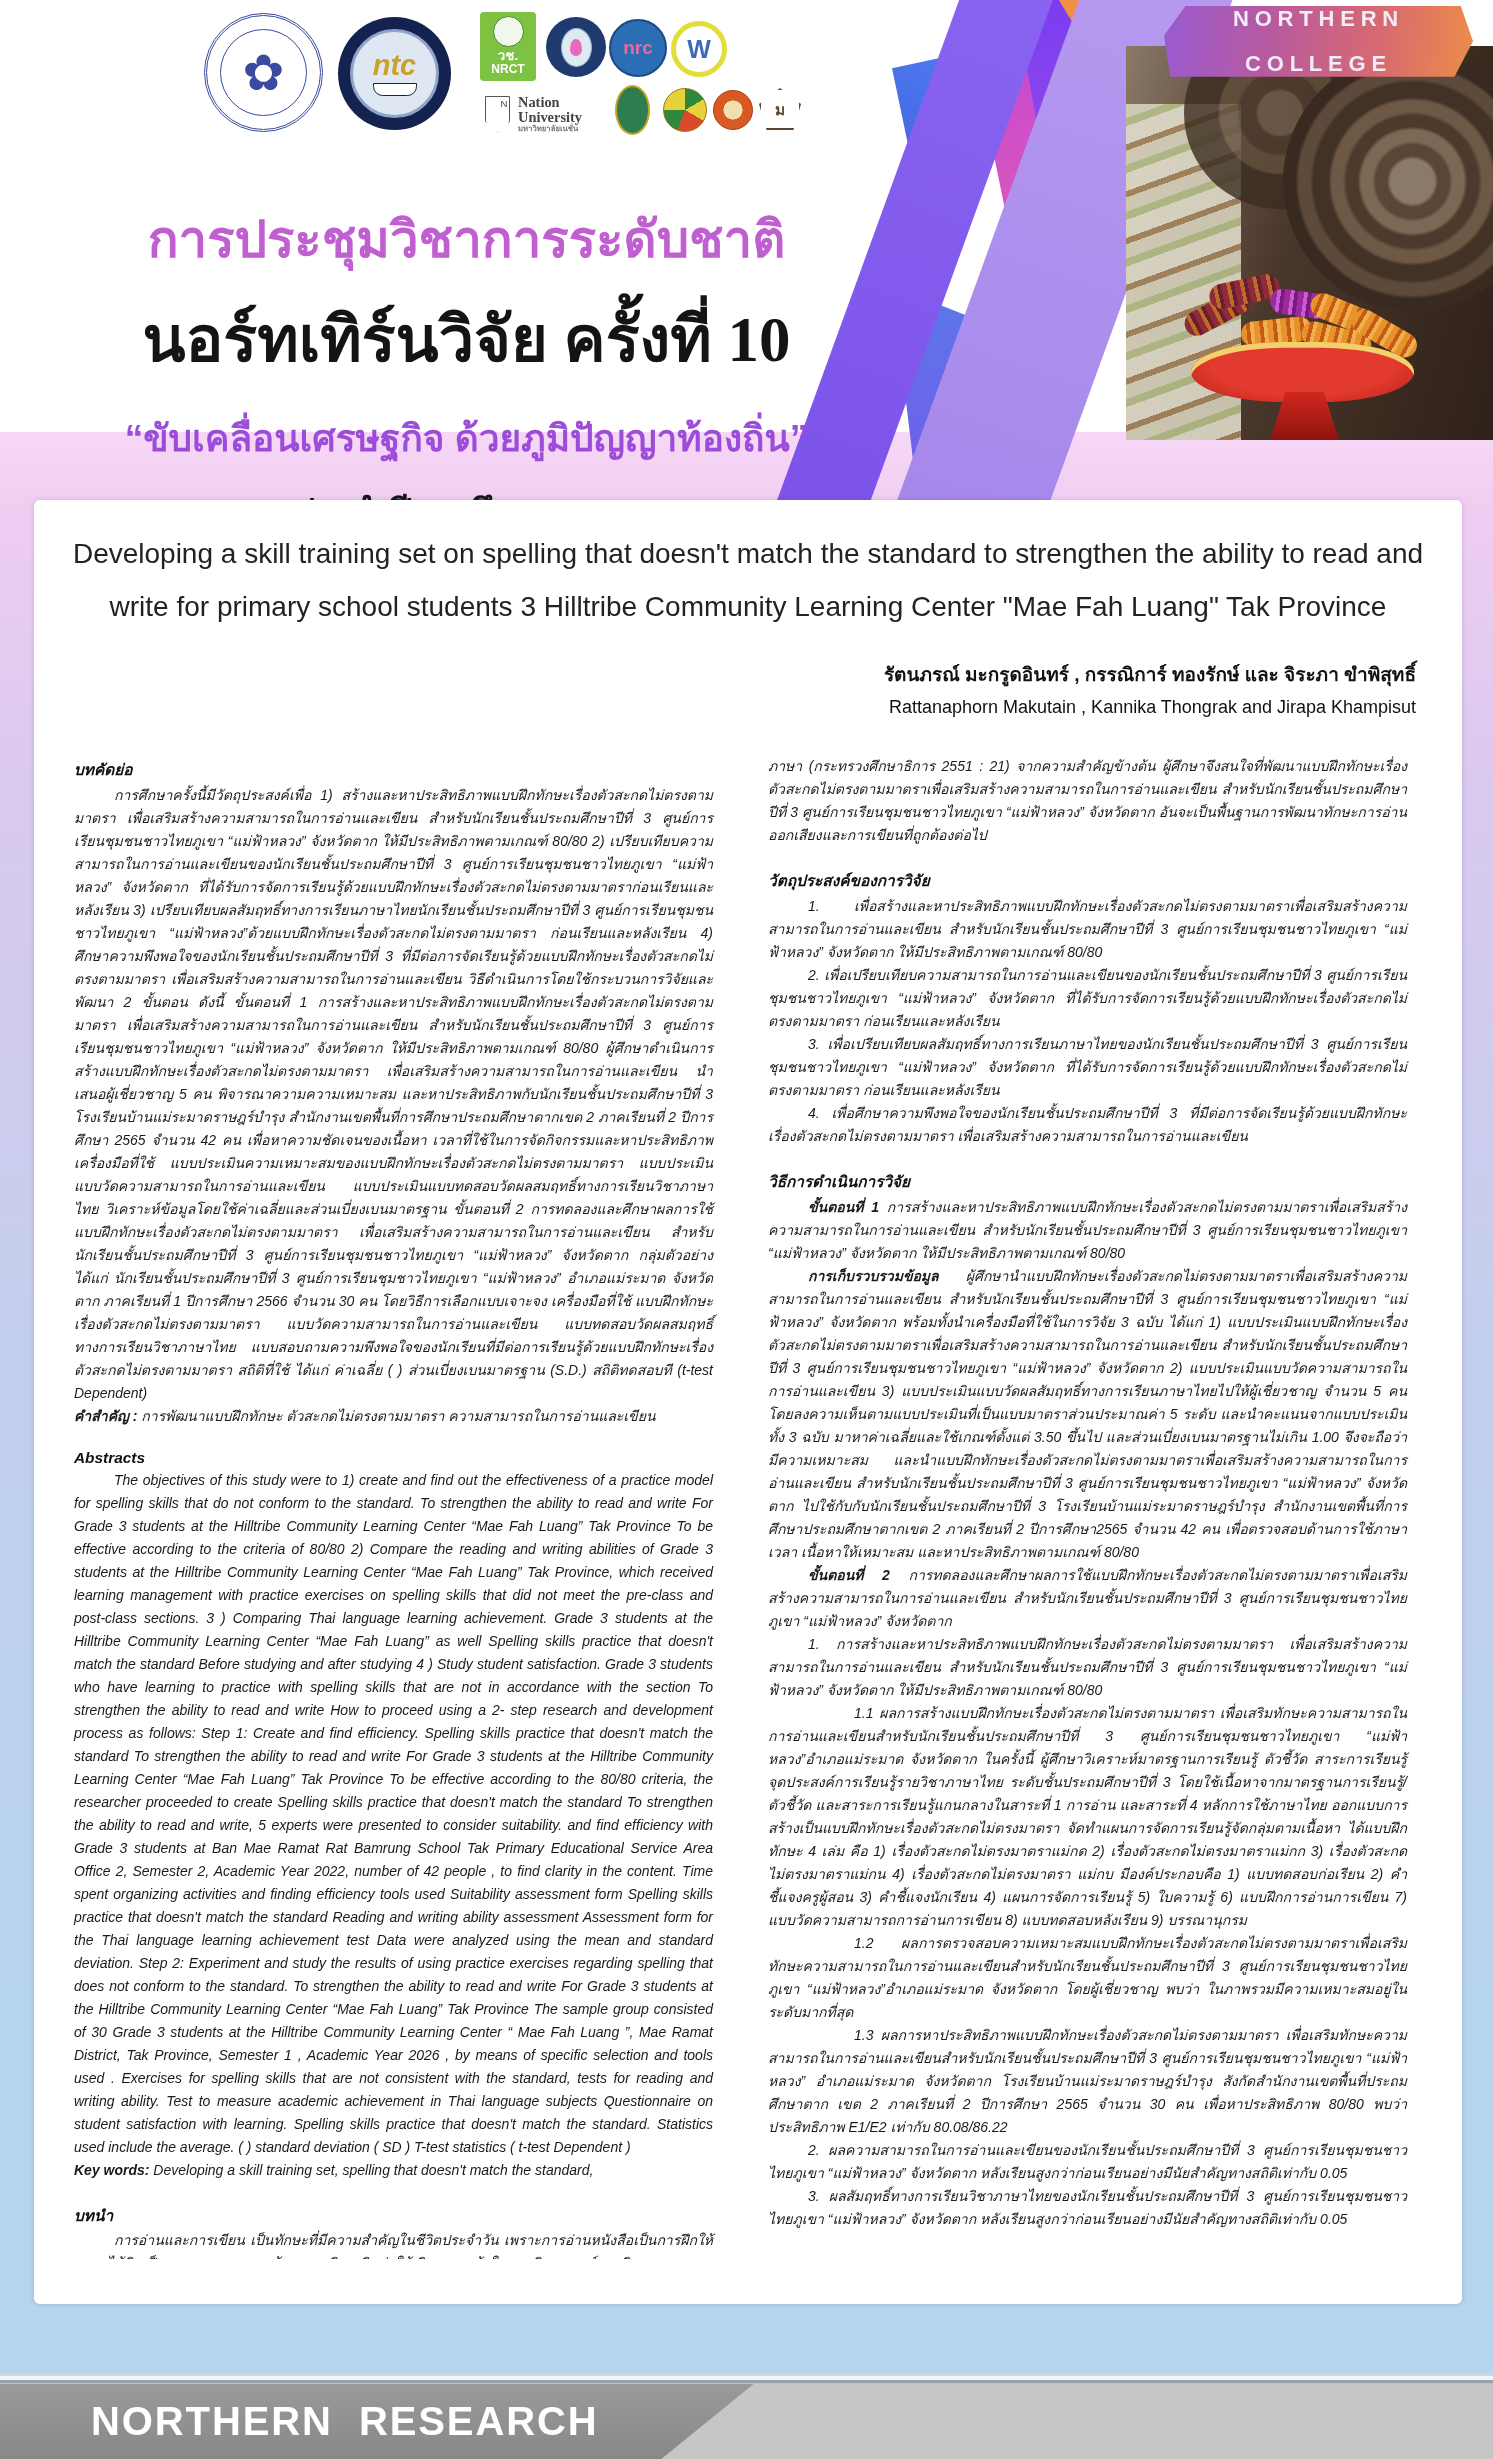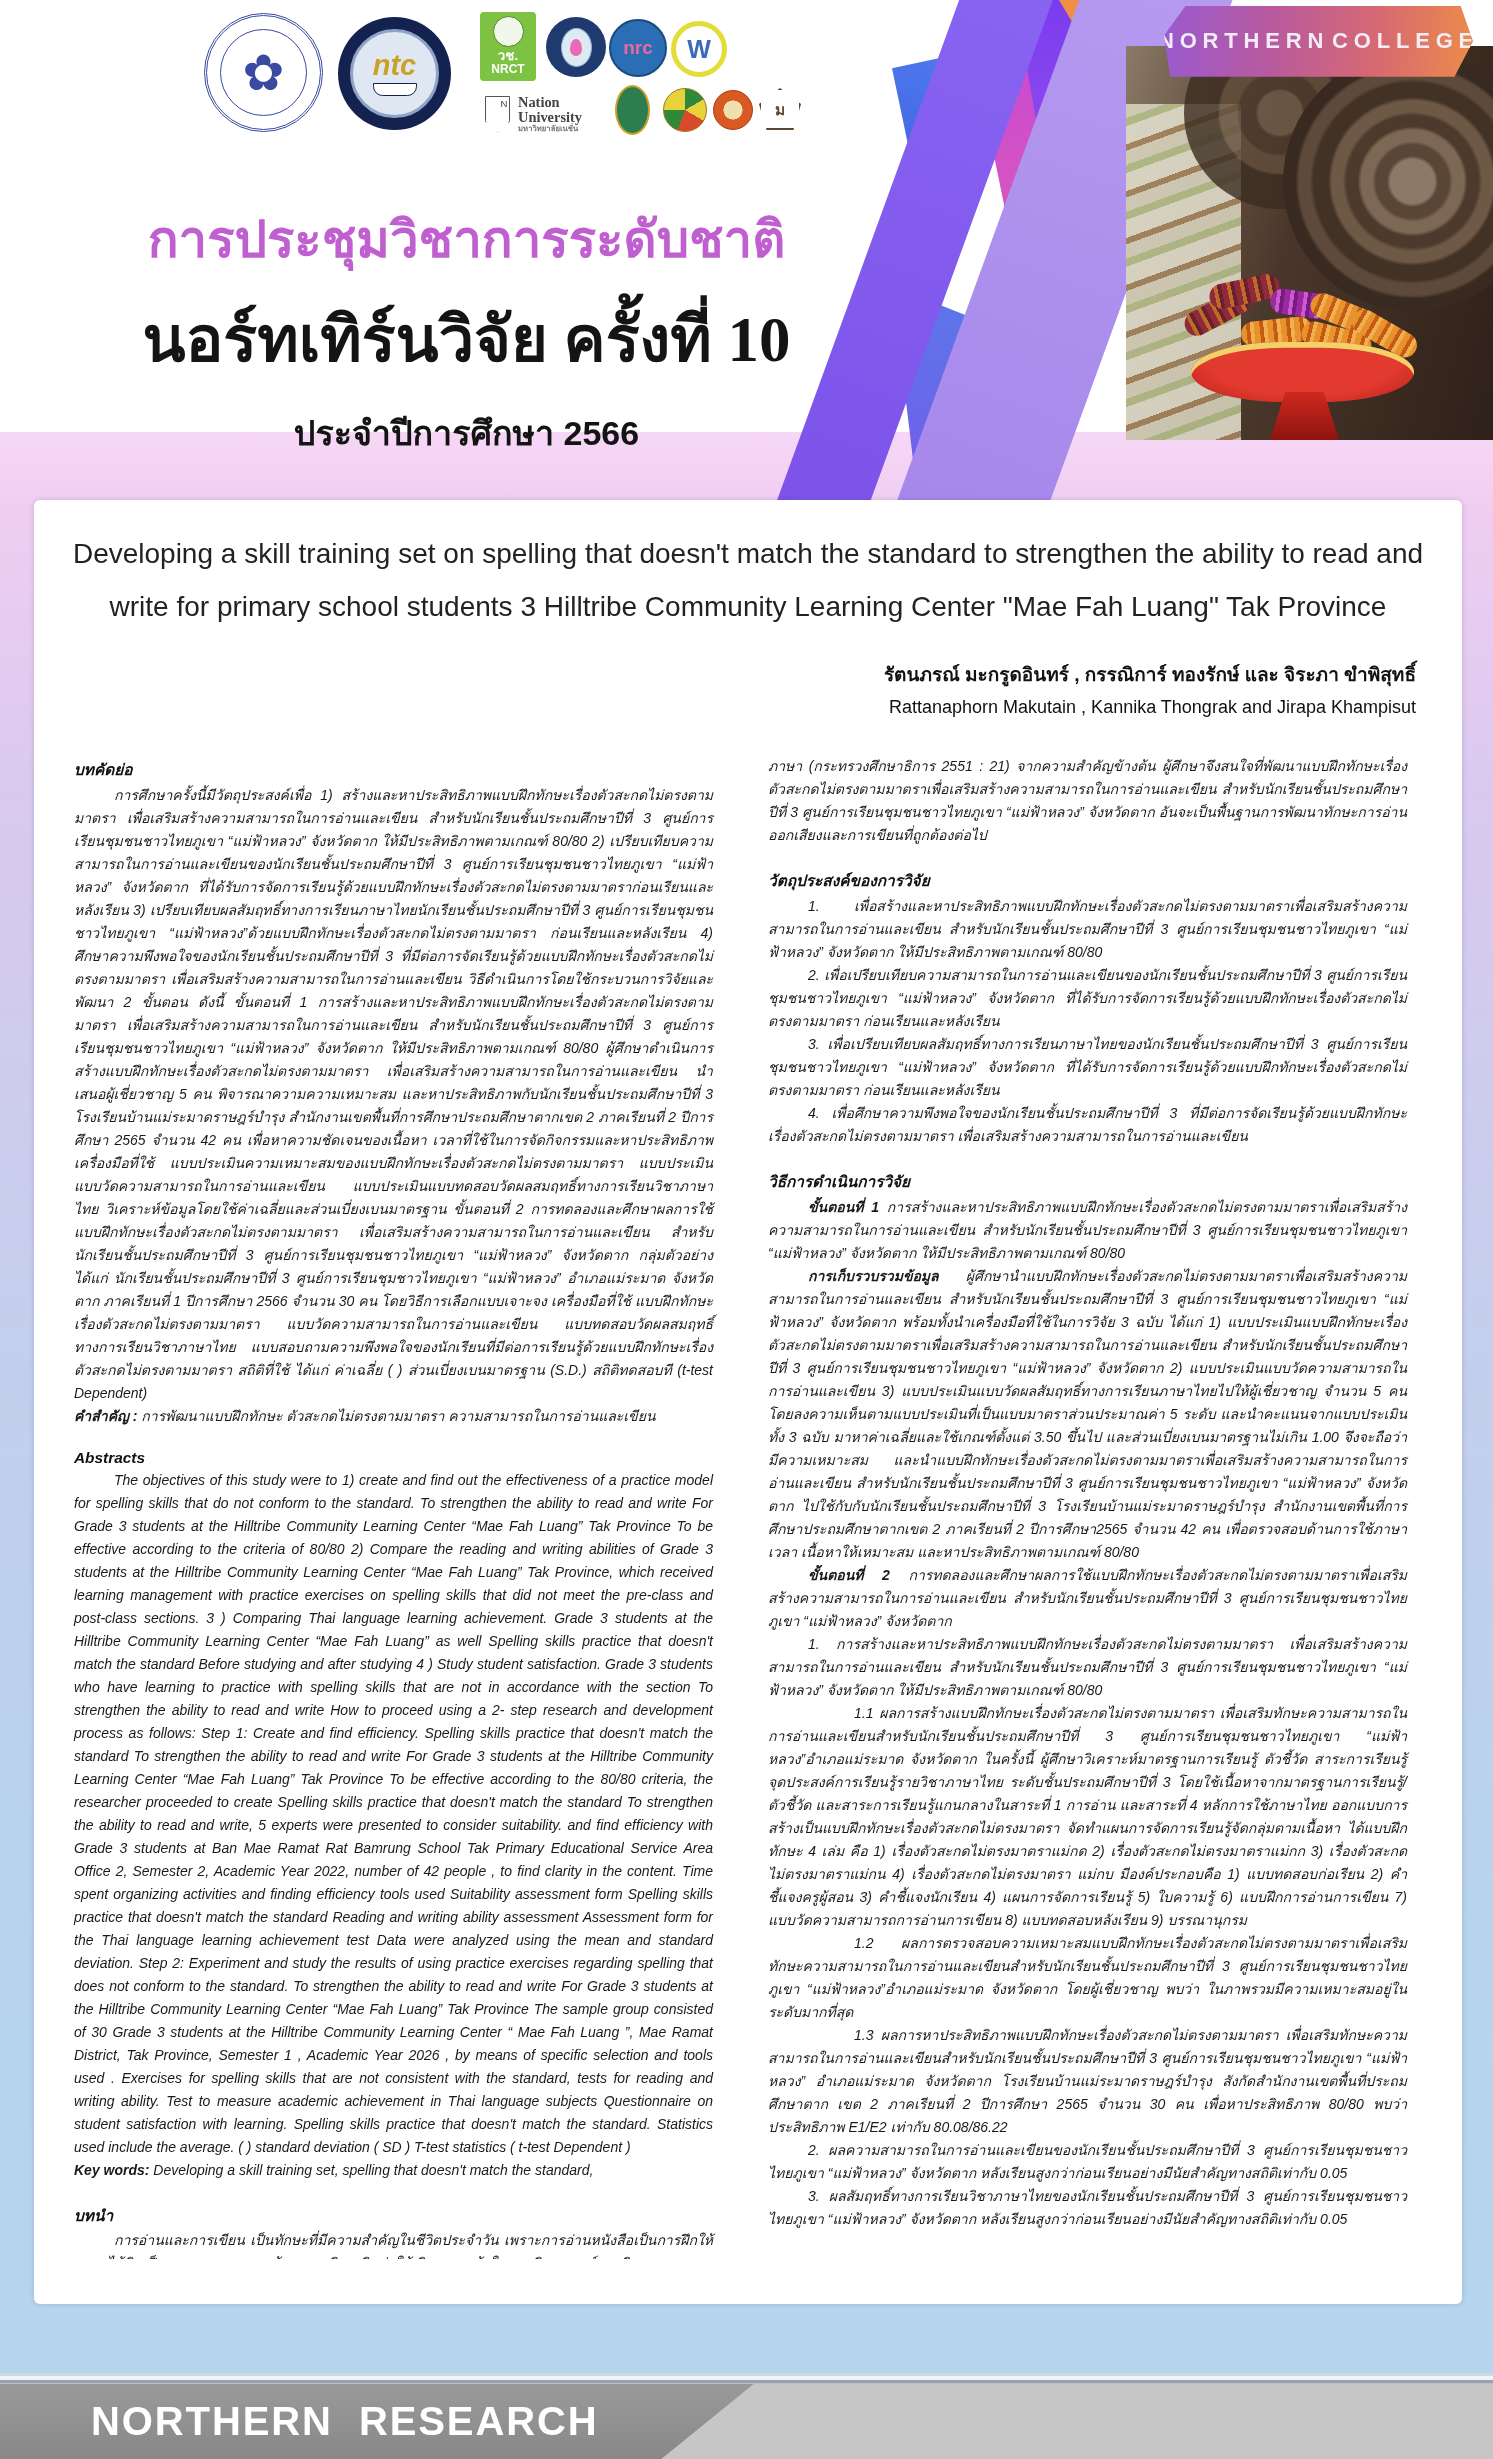--- a/index.html
+++ b/index.html
@@ -37,21 +37,21 @@
   .tri-blue{left:892px;top:50px;width:85px;height:229px;background:linear-gradient(200deg,#4f7bf0,#3a55d8);clip-path:polygon(0 8%,100% 0,52% 100%);}
   .tri-magenta{left:972px;top:48px;width:104px;height:229px;background:linear-gradient(180deg,#c64ad0,#e05ab8);clip-path:polygon(0 0,100% 10%,45% 100%);}
   .tri-purple{left:1003px;top:0;width:117px;height:261px;background:linear-gradient(180deg,#7b3cf0,#9a55e8);clip-path:polygon(10% 0,100% 0,50% 100%);}
   .tri-orange{left:1059px;top:0;width:127px;height:117px;background:linear-gradient(120deg,#f0923e,#e86ab0);clip-path:polygon(0 0,100% 0,55% 100%);}
   .tri-blue2{left:892px;top:286px;width:79px;height:261px;background:linear-gradient(180deg,#5a78ea,#7b55e8);clip-path:polygon(0 0,100% 12%,40% 100%);}
   .stripe{position:absolute;transform-origin:top center;z-index:1;}
   .stripe-a{left:990px;top:-77px;width:88px;height:749px;background:linear-gradient(180deg,#8a66f2,#7a4fe8);transform:rotate(20deg);}
   .stripe-b{left:1105px;top:-58px;width:144px;height:672px;background:linear-gradient(180deg,#b79bf0,#a486ea);transform:rotate(20deg);}
 
   
-  .badge{position:absolute;left:1164px;top:5.8px;width:309px;height:71px;z-index:4;clip-path:polygon(7% 0,96% 0,100% 50%,94% 100%,2% 100%,0 42%);background:linear-gradient(95deg,#9a5ad0 0%,#b85a9e 35%,#d86a70 70%,#ec8c4a 100%);display:flex;flex-direction:row;align-items:center;justify-content:center;gap:3px;color:#f3ecf7;font-weight:bold;font-size:22px;letter-spacing:5.8px;}
+  .badge{position:absolute;left:1164px;top:5.8px;width:309px;height:71px;z-index:4;clip-path:polygon(7% 0,96% 0,100% 50%,94% 100%,2% 100%,0 42%);background:linear-gradient(95deg,#9a5ad0 0%,#b85a9e 35%,#d86a70 70%,#ec8c4a 100%);display:flex;flex-direction:column;align-items:center;justify-content:space-between;gap:3px;color:#f3ecf7;font-weight:bold;font-size:22px;letter-spacing:5.8px;}
 
   
   .photo{position:absolute;left:1126px;top:46px;width:368px;height:394px;overflow:hidden;z-index:3;background:linear-gradient(105deg,#8a7a66 0%,#6e5a4a 18%,#4a372b 45%,#3a2a20 75%,#2e211a 100%);}
   .photo .textile{position:absolute;left:0;top:58px;width:115px;height:100%;background:repeating-linear-gradient(160deg,#ddd8c2 0 13.4px,#b9c48e 13.4px 21px,#e8e4d2 21px 38px,#a7885f 38px 44px);opacity:.85;}
   .photo .carving{position:absolute;right:-48px;top:5.8px;width:259px;height:259px;border-radius:50%;background:radial-gradient(circle,#8c7a68 0 12%,#5a4636 14% 20%,#7c6854 22% 28%,#4c3a2c 30% 36%,#6e5846 38% 44%,#423226 46% 54%,#5e4a3a 56% 62%,#382a20 64% 100%);}
   .photo .carving2{position:absolute;left:58px;top:-29px;width:192px;height:192px;border-radius:50%;background:radial-gradient(circle,#6e5a48 0 16%,#4a382a 18% 30%,#604c3a 32% 44%,#3a2c20 46% 100%);opacity:.8;}
   .photo .bowl{position:absolute;left:65px;bottom:38px;width:223px;height:60px;background:radial-gradient(ellipse at 50% 30%,#e23a2e 0 60%,#b81f1a 100%);border-radius:50%/60%;box-shadow:inset 0 5.8px 0 #f2d06a;}
   .photo .bowl-foot{position:absolute;left:144px;bottom:0px;width:69px;height:48px;background:linear-gradient(180deg,#d0281f,#8e1410);clip-path:polygon(22% 0,78% 0,100% 100%,0 100%);}
   .photo .cone{position:absolute;width:71px;height:25px;border-radius:12.5px;background:repeating-linear-gradient(90deg,#e8922e 0 5.8px,#c45a14 5.8px 9.6px,#f0b050 9.6px 13.4px);}
   .photo .cone.m{background:repeating-linear-gradient(90deg,#8e2a3a 0 5.8px,#c06a2a 5.8px 9.6px,#6a1f2e 9.6px 13.4px);}
@@ -160,20 +160,21 @@
 
     <div class="badge">
       <span>NORTHERN</span>
       <span>COLLEGE</span>
     </div>
   </div>
 
   <div class="conf-title">
     <div class="l1">การประชุมวิชาการระดับชาติ</div>
     <div class="l2">นอร์ทเทิร์นวิจัย ครั้งที่ 10</div>
+    <div class="l3">“ขับเคลื่อนเศรษฐกิจ ด้วยภูมิปัญญาท้องถิ่น”</div>
     <div class="l4">ประจำปีการศึกษา 2566</div>
   </div>
 
   <div class="card">
     <div class="ptitle-en">
       <div>Developing a skill training set on spelling that doesn't match the standard to strengthen the ability to read and</div>
       <div>write for primary school students 3 Hilltribe Community Learning Center "Mae Fah Luang" Tak Province</div>
     </div>
     <div class="authors">
       <div class="th">รัตนภรณ์ มะกรูดอินทร์ , กรรณิการ์ ทองรักษ์ และ จิระภา ขำพิสุทธิ์</div>

